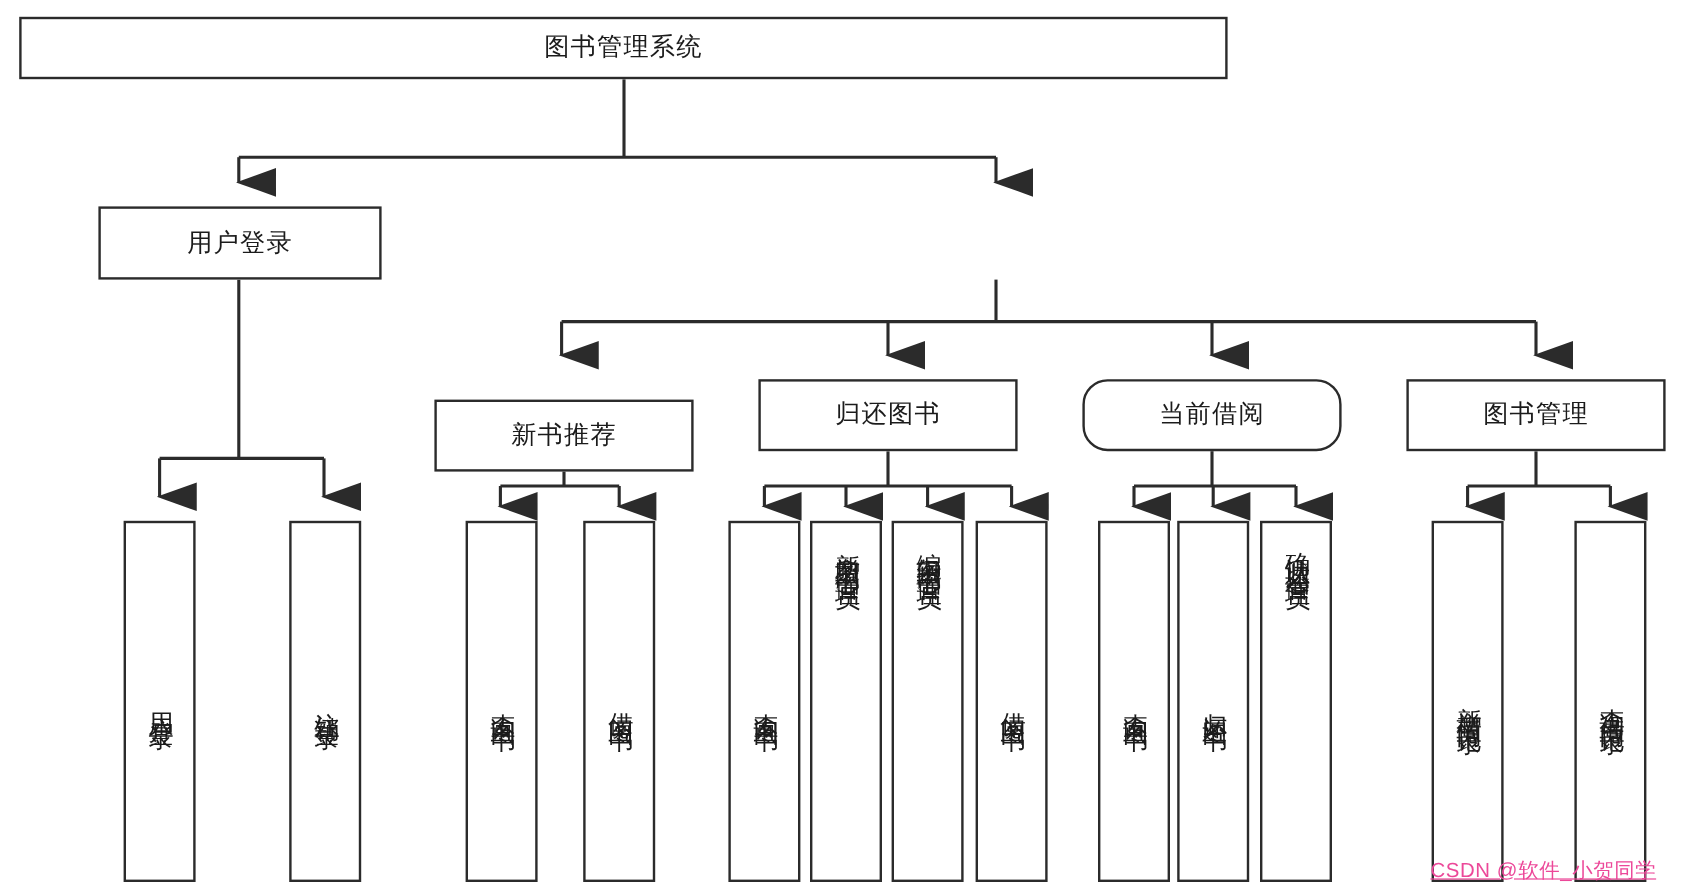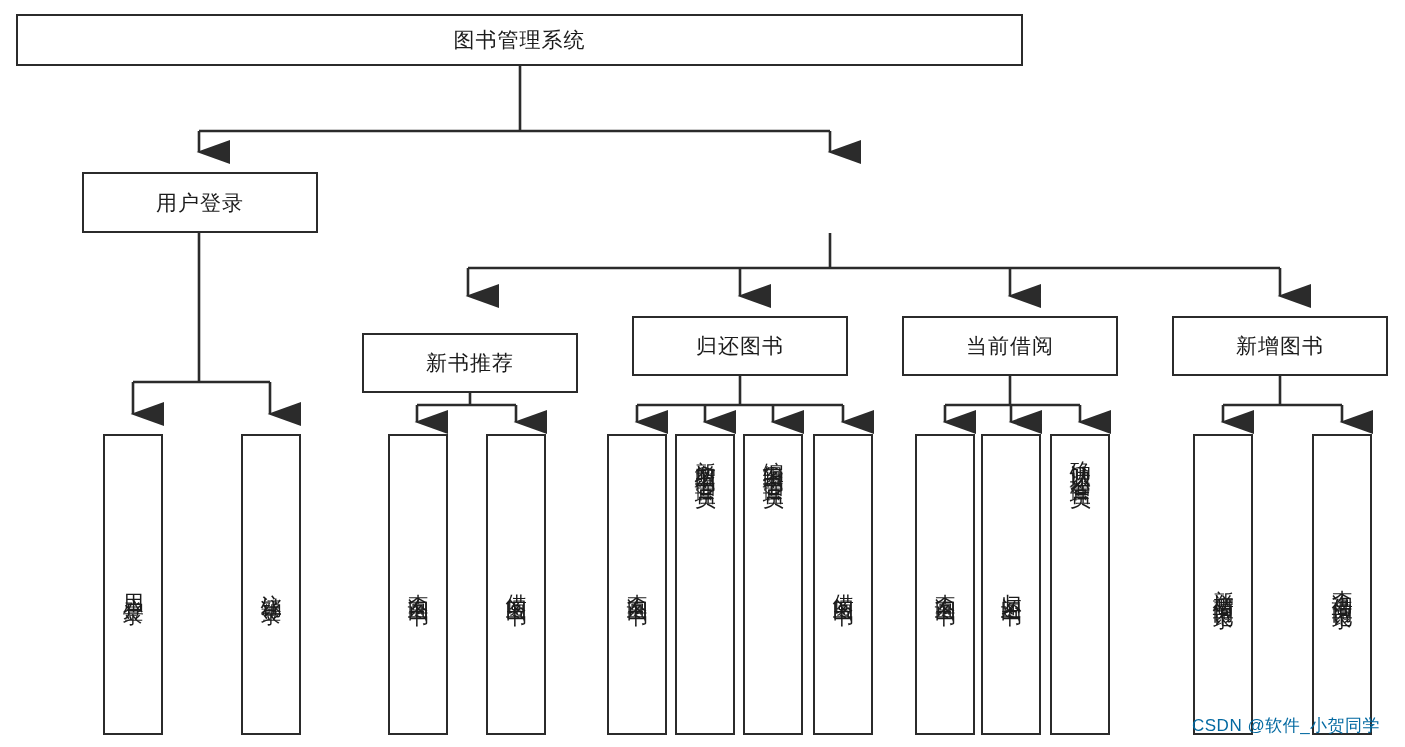--- a/index.html
+++ b/index.html
@@ -49,24 +49,25 @@
     line-height:1.08;
     letter-spacing:4px;
     white-space:nowrap;
     display:block;
   }
   .node.v.mid{align-items:center;}
   #watermark{
     position:absolute;
     left:1192px;top:714px;
     font-size:17px;
-    color:#0369a1;
+    color:#ec4899;
     white-space:nowrap;
     z-index:5;
     letter-spacing:0.5px;
+    text-decoration:underline;
   }
 </style>
 </head>
 <body>
 
 <div id="canvas">
 
   <svg id="edges" viewBox="0 0 1405 747" width="1405" height="747" xmlns="http://www.w3.org/2000/svg">
     <defs>
       <marker id="arrow" viewBox="0 0 12 14" refX="6" refY="13" markerWidth="11" markerHeight="13" orient="auto-start-reverse">
@@ -130,26 +131,26 @@
 
 
   <div class="node h" style="left:362px;top:316px;width:216px;height:60px;margin-top:17px;">
     <span class="lbl">新书推荐</span>
   </div>
 
   <div class="node h" style="left:632px;top:316px;width:216px;height:60px;">
     <span class="lbl">归还图书</span>
   </div>
 
-  <div class="node h" style="left:902px;top:316px;width:216px;height:60px;">
+  <div class="node h" style="left:902px;top:316px;width:216px;height:60px;border-radius:21px;">
     <span class="lbl">当前借阅</span>
   </div>
 
   <div class="node h" style="left:1172px;top:316px;width:216px;height:60px;">
-    <span class="lbl">新增图书</span>
+    <span class="lbl">图书管理</span>
   </div>
 
   <div class="node v mid" style="left:103px;top:434px;width:60px;height:301px;">
     <span class="lbl">用户登录</span>
   </div>
 
   <div class="node v mid" style="left:241px;top:434px;width:60px;height:301px;">
     <span class="lbl">注销登录</span>
   </div>
 

